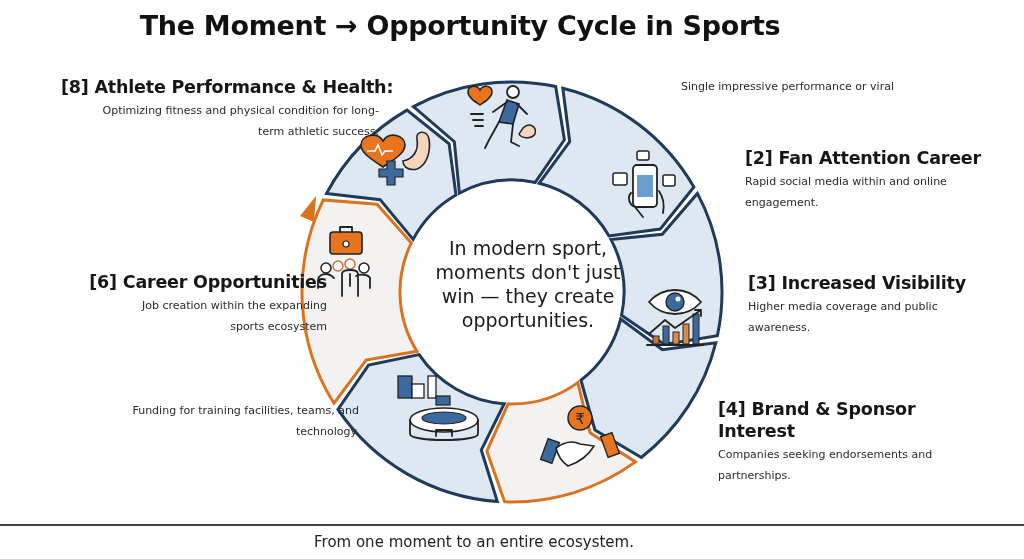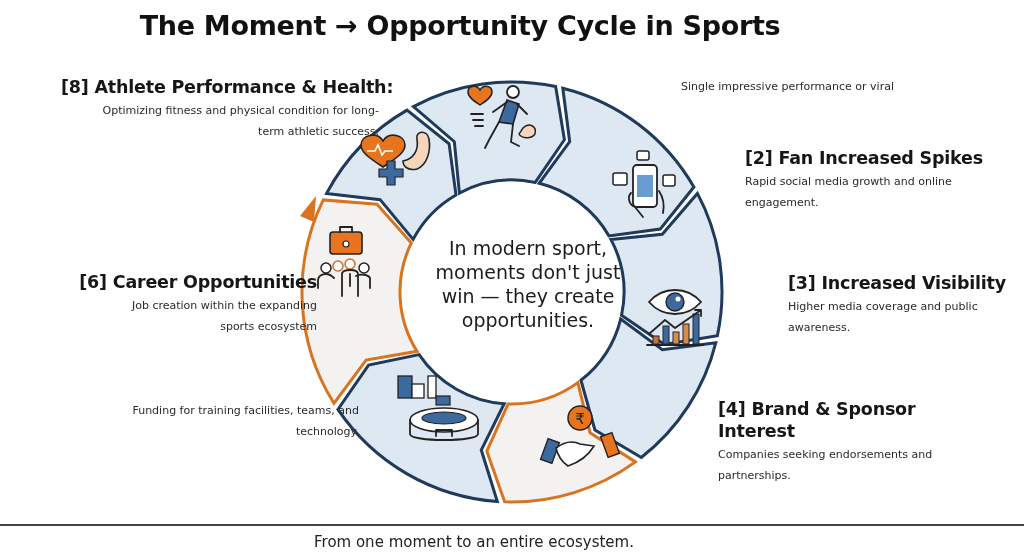--- a/index.html
+++ b/index.html
@@ -109,39 +109,39 @@
       <path class="ic" d="M-28,20 v-8 c0,-4 4,-6 8,-6 c4,0 6,2 8,4 M-4,28 v-22 c0,-3 4,-4 8,-4 c4,0 8,1 8,4 v22 M4,6 v12 M10,8 c4,-2 12,-2 14,2 v10"></path>
     </g>
   </g>
 </svg>
 
 <div class="label right" style="left:681px; top:74px;">
   <div class="bd">Single impressive performance or viral</div>
 </div>
 
 <div class="label right" style="left:745px; top:147px; width:240px;">
-  <div class="hd"><span>[2]</span> <span>Fan Increased Spikes</span></div>
-  <div class="bd">Rapid social media growth and online engagement.</div>
+  <div class="hd"><span>[2]</span> <span>Fan Attention Career</span></div>
+  <div class="bd">Rapid social media within and online engagement.</div>
 </div>
 
-<div class="label right" style="left:748px; top:272px; width:210px;margin-left:40px;">
+<div class="label right" style="left:748px; top:272px; width:210px;">
   <div class="hd"><span>[3]</span> <span>Increased Visibility</span></div>
   <div class="bd">Higher media coverage and public awareness.</div>
 </div>
 
 <div class="label right" style="left:718px; top:398px; width:290px;">
   <div class="hd" style="white-space:normal; width:230px;"><span>[4]</span> <span>Brand &amp; Sponsor Interest</span></div>
   <div class="bd" style="width:290px;">Companies seeking endorsements and partnerships.</div>
 </div>
 
 <div class="label left" style="left:20px; top:398px; width:300px;">
   <div class="bd" style="padding-left:60px;">Funding for training facilities, teams, and technology.</div>
 </div>
 
-<div class="label left" style="left:10px; top:271px; width:268px;">
+<div class="label left" style="left:20px; top:271px; width:268px;">
   <div class="hd"><span>[6]</span> <span>Career Opportunities</span></div>
   <div class="bd" style="padding-left:50px;">Job creation within the expanding sports ecosystem</div>
 </div>
 
 <div class="label left" style="left:22px; top:76px; width:318px;">
   <div class="hd" style="text-align:left;"><span>[8]</span> <span>Athlete Performance &amp; Health:</span></div>
   <div class="bd" style="padding-left:40px;">Optimizing fitness and physical condition for long-term athletic success.</div>
 </div>
 
 <div class="center-text">In modern sport, moments don't just win — they create opportunities.</div>

